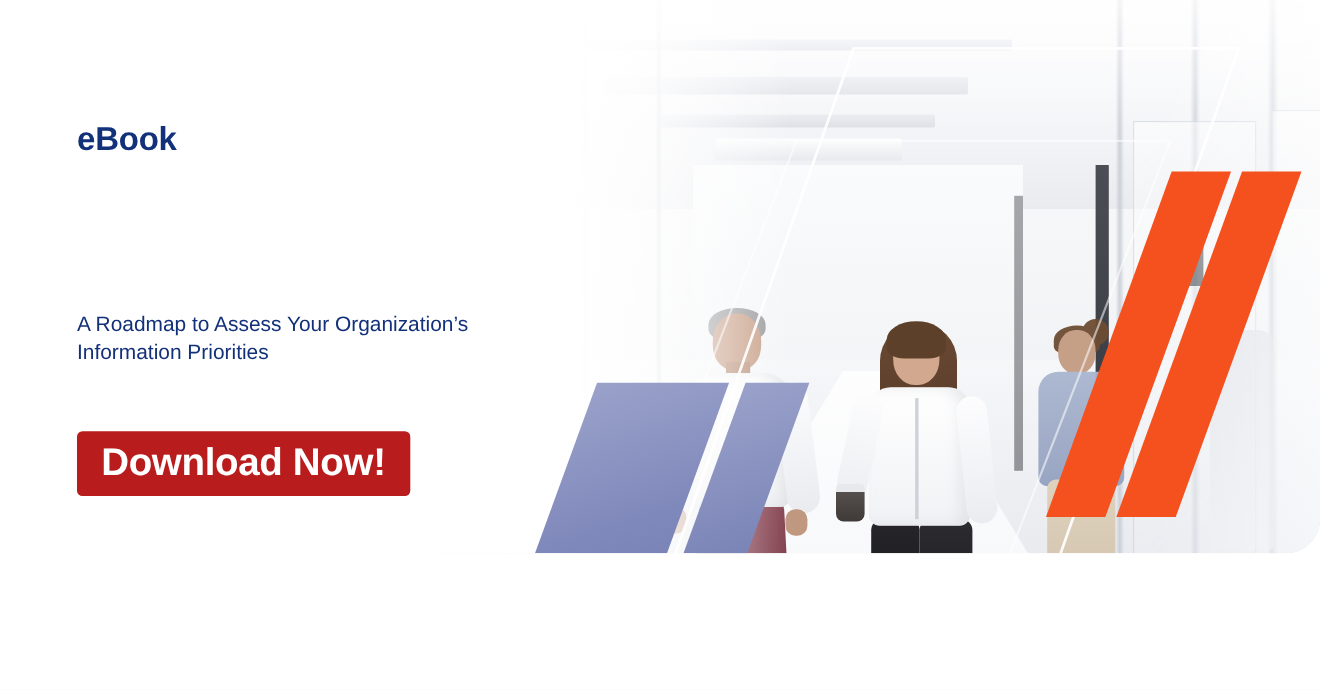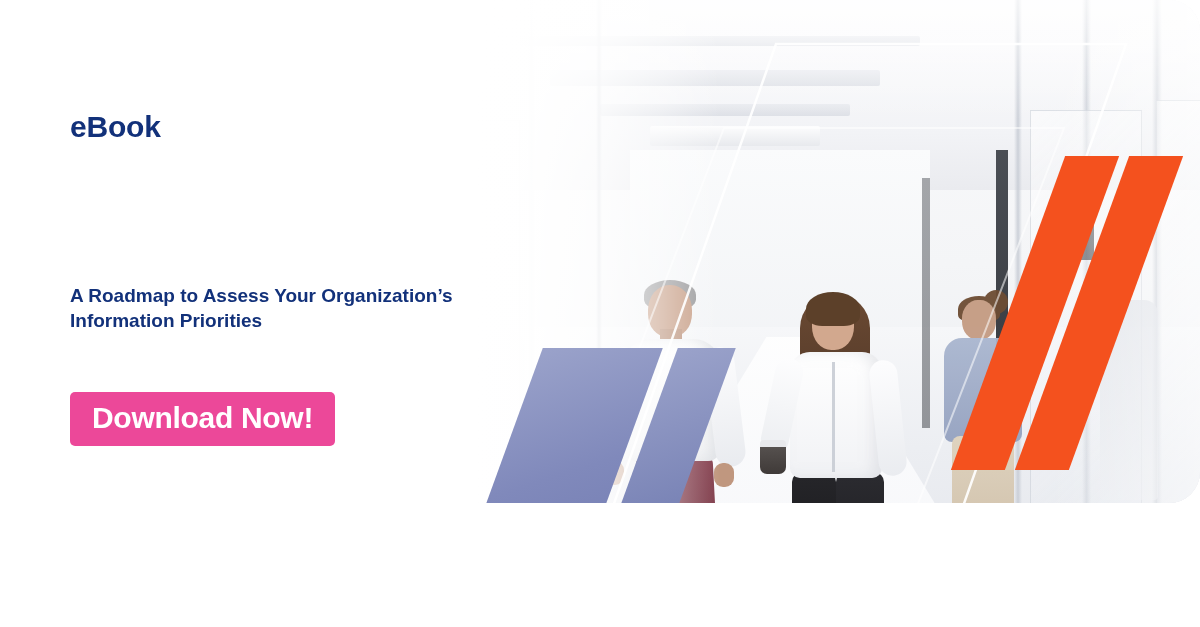--- a/index.html
+++ b/index.html
@@ -327,31 +327,31 @@
     font-weight: 700;
     color: #f4511e;
     letter-spacing: -0.3px;
   }
   .subtitle {
     position: absolute;
     left: 70px; top: 283px;
     width: 420px;
     font-size: 19px;
     line-height: 1.32;
-    font-weight: 700;
+    font-weight: 400;
     color: #12317a;
   }
   .cta {
     position: absolute;
     left: 70px; top: 392px;
     display: inline-block;
     padding: 11px 22px 13px 22px;
-    background: #ec4899;
+    background: #b91c1c;
     color: #ffffff;
-    font-size: 30px;
+    font-size: 35px;
     font-weight: 700;
     letter-spacing: -0.3px;
     border: none;
     border-radius: 5px;
     cursor: pointer;
     font-family: "Liberation Sans", sans-serif;
     line-height: 1;
   }
   .logo {
     position: absolute;

